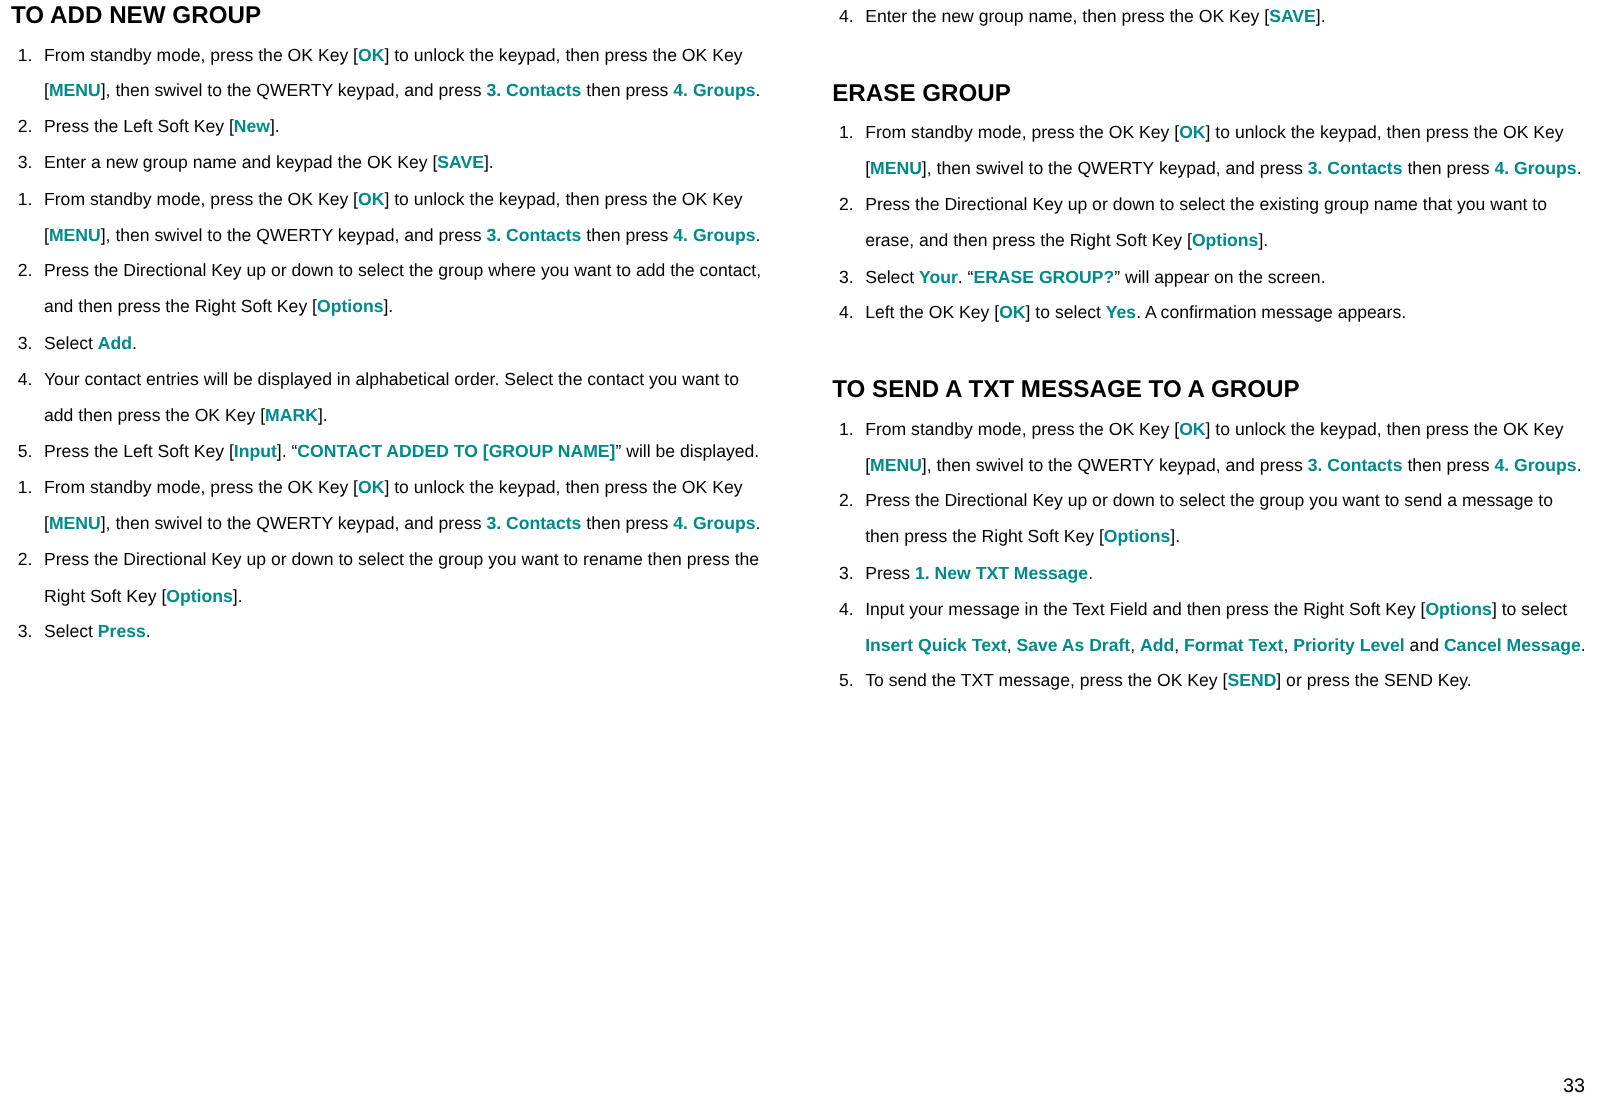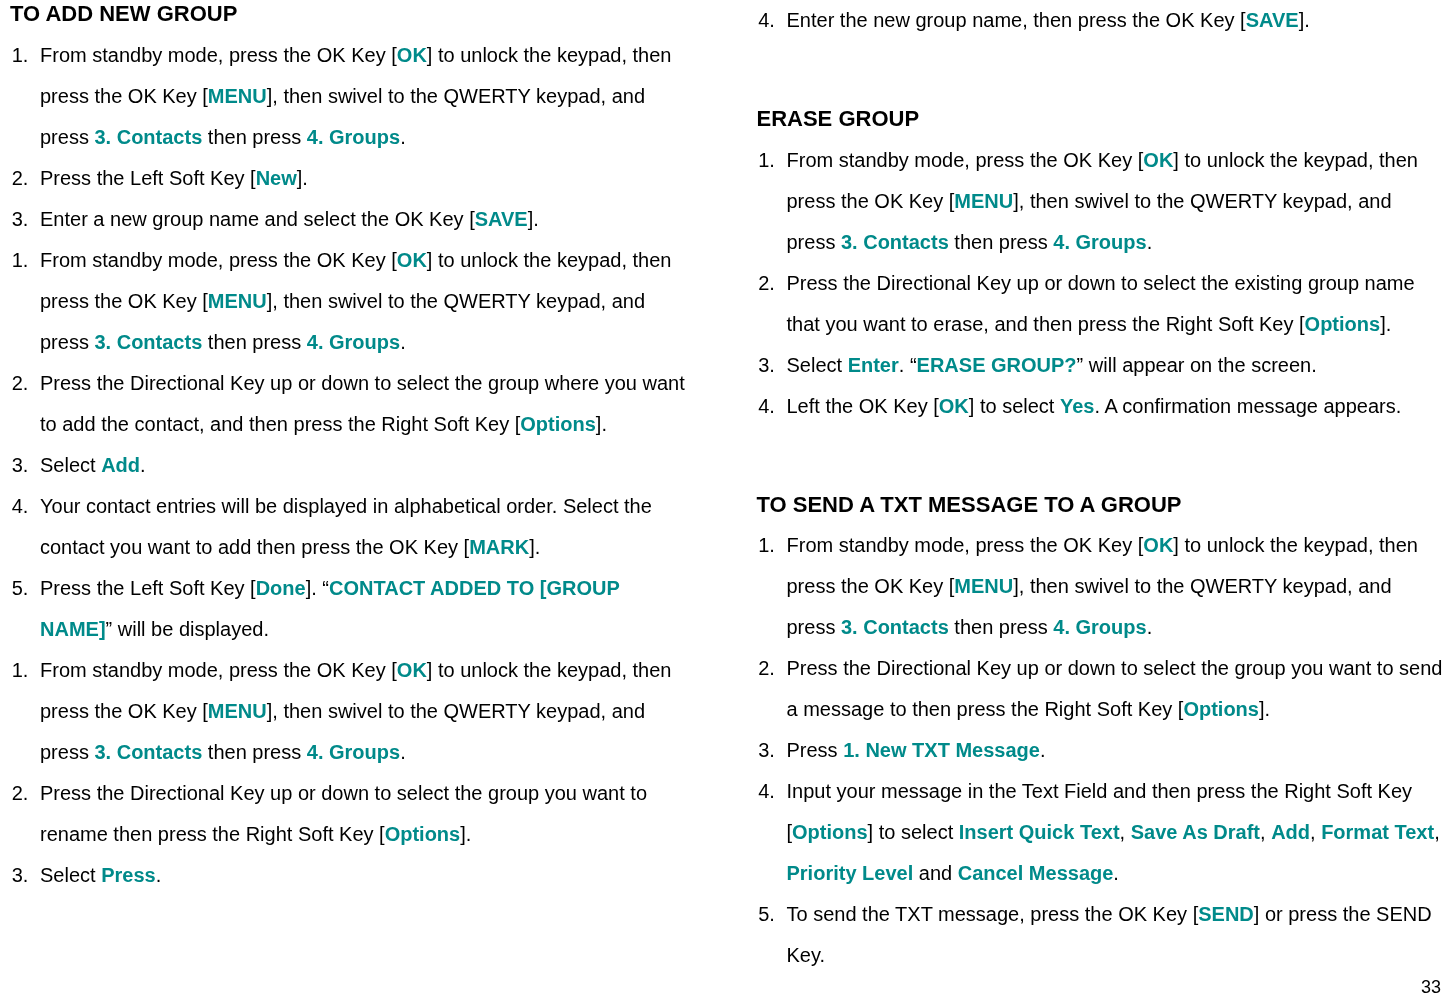--- a/index.html
+++ b/index.html
@@ -29,26 +29,26 @@
   h2 {
     font-size: 22px;
     font-weight: bold;
     margin: 0 0 6px 0;
     line-height: 1.3;
   }
   h2.first {
     margin-top: 0;
   }
   h2.gap {
-    margin-top: 64px;
+    margin-top: 38px;
   }
   ol {
     margin: 0;
     padding-left: 24px;
-    font-size: 20px;
+    font-size: 16px;
     line-height: 2.05;
   }
   ol li {
     padding-left: 6px;
   }
   .hl {
     color: #008a8a;
     font-weight: bold;
   }
   .page-number {
@@ -68,39 +68,39 @@
 
     <h2 class="first">TO ADD NEW GROUP</h2>
     <ol>
       <li>
         <span>From standby mode, press the OK Key [</span><span class="hl">OK</span><span>] to unlock the keypad, then press the OK Key [</span><span class="hl">MENU</span><span>], then swivel to the QWERTY keypad, and press </span><span class="hl">3. Contacts</span><span> then press </span><span class="hl">4. Groups</span><span>.</span>
       </li>
       <li>
         <span>Press the Left Soft Key [</span><span class="hl">New</span><span>].</span>
       </li>
       <li>
-        <span>Enter a new group name and select the OK Key [</span><span class="hl">SAVE</span><span>].</span>
+        <span>Enter a new group name and keypad the OK Key [</span><span class="hl">SAVE</span><span>].</span>
       </li>
     </ol>
 
     <ol>
       <li>
         <span>From standby mode, press the OK Key [</span><span class="hl">OK</span><span>] to unlock the keypad, then press the OK Key [</span><span class="hl">MENU</span><span>], then swivel to the QWERTY keypad, and press </span><span class="hl">3. Contacts</span><span> then press </span><span class="hl">4. Groups</span><span>.</span>
       </li>
       <li>
         <span>Press the Directional Key up or down to select the group where you want to add the contact, and then press the Right Soft Key [</span><span class="hl">Options</span><span>].</span>
       </li>
       <li>
         <span>Select </span><span class="hl">Add</span><span>.</span>
       </li>
       <li>
         <span>Your contact entries will be displayed in alphabetical order. Select the contact you want to add then press the OK Key [</span><span class="hl">MARK</span><span>].</span>
       </li>
       <li>
-        <span>Press the Left Soft Key [</span><span class="hl">Done</span><span>]. “</span><span class="hl">CONTACT ADDED TO [GROUP NAME]</span><span>” will be displayed.</span>
+        <span>Press the Left Soft Key [</span><span class="hl">Input</span><span>]. “</span><span class="hl">CONTACT ADDED TO [GROUP NAME]</span><span>” will be displayed.</span>
       </li>
     </ol>
 
     <ol>
       <li>
         <span>From standby mode, press the OK Key [</span><span class="hl">OK</span><span>] to unlock the keypad, then press the OK Key [</span><span class="hl">MENU</span><span>], then swivel to the QWERTY keypad, and press </span><span class="hl">3. Contacts</span><span> then press </span><span class="hl">4. Groups</span><span>.</span>
       </li>
       <li>
         <span>Press the Directional Key up or down to select the group you want to rename then press the Right Soft Key [</span><span class="hl">Options</span><span>].</span>
       </li>
@@ -121,21 +121,21 @@
 
     <h2 class="gap">ERASE GROUP</h2>
     <ol>
       <li>
         <span>From standby mode, press the OK Key [</span><span class="hl">OK</span><span>] to unlock the keypad, then press the OK Key [</span><span class="hl">MENU</span><span>], then swivel to the QWERTY keypad, and press </span><span class="hl">3. Contacts</span><span> then press </span><span class="hl">4. Groups</span><span>.</span>
       </li>
       <li>
         <span>Press the Directional Key up or down to select the existing group name that you want to erase, and then press the Right Soft Key [</span><span class="hl">Options</span><span>].</span>
       </li>
       <li>
-        <span>Select </span><span class="hl">Enter</span><span>. “</span><span class="hl">ERASE GROUP?</span><span>” will appear on the screen.</span>
+        <span>Select </span><span class="hl">Your</span><span>. “</span><span class="hl">ERASE GROUP?</span><span>” will appear on the screen.</span>
       </li>
       <li>
         <span>Left the OK Key [</span><span class="hl">OK</span><span>] to select </span><span class="hl">Yes</span><span>. A confirmation message appears.</span>
       </li>
     </ol>
 
     <h2 class="gap">TO SEND A TXT MESSAGE TO A GROUP</h2>
     <ol>
       <li>
         <span>From standby mode, press the OK Key [</span><span class="hl">OK</span><span>] to unlock the keypad, then press the OK Key [</span><span class="hl">MENU</span><span>], then swivel to the QWERTY keypad, and press </span><span class="hl">3. Contacts</span><span> then press </span><span class="hl">4. Groups</span><span>.</span>

